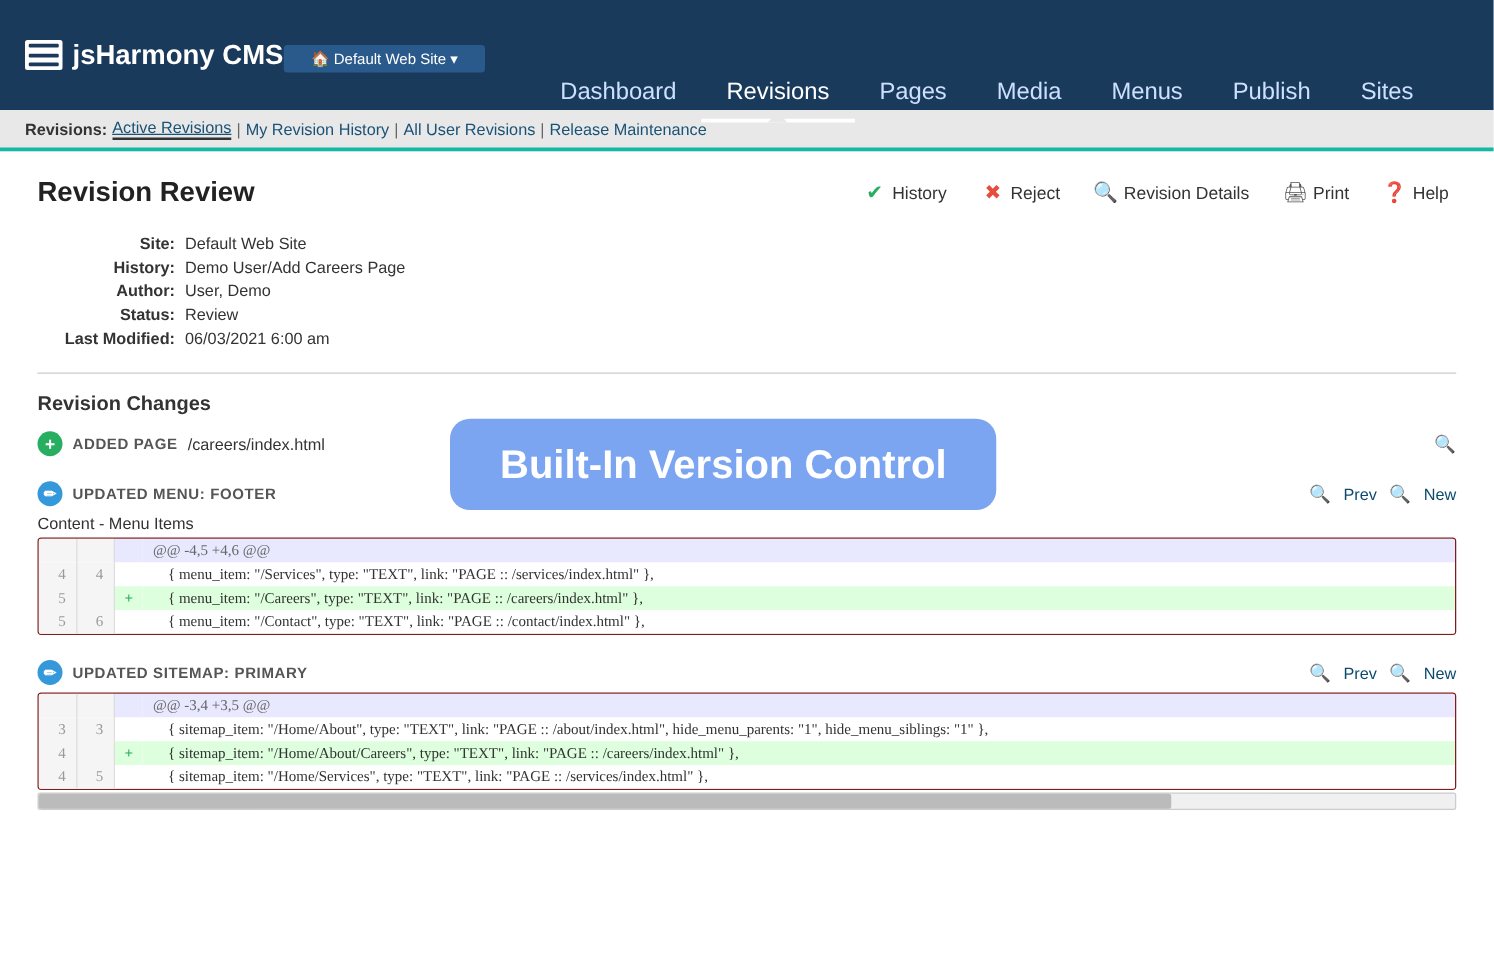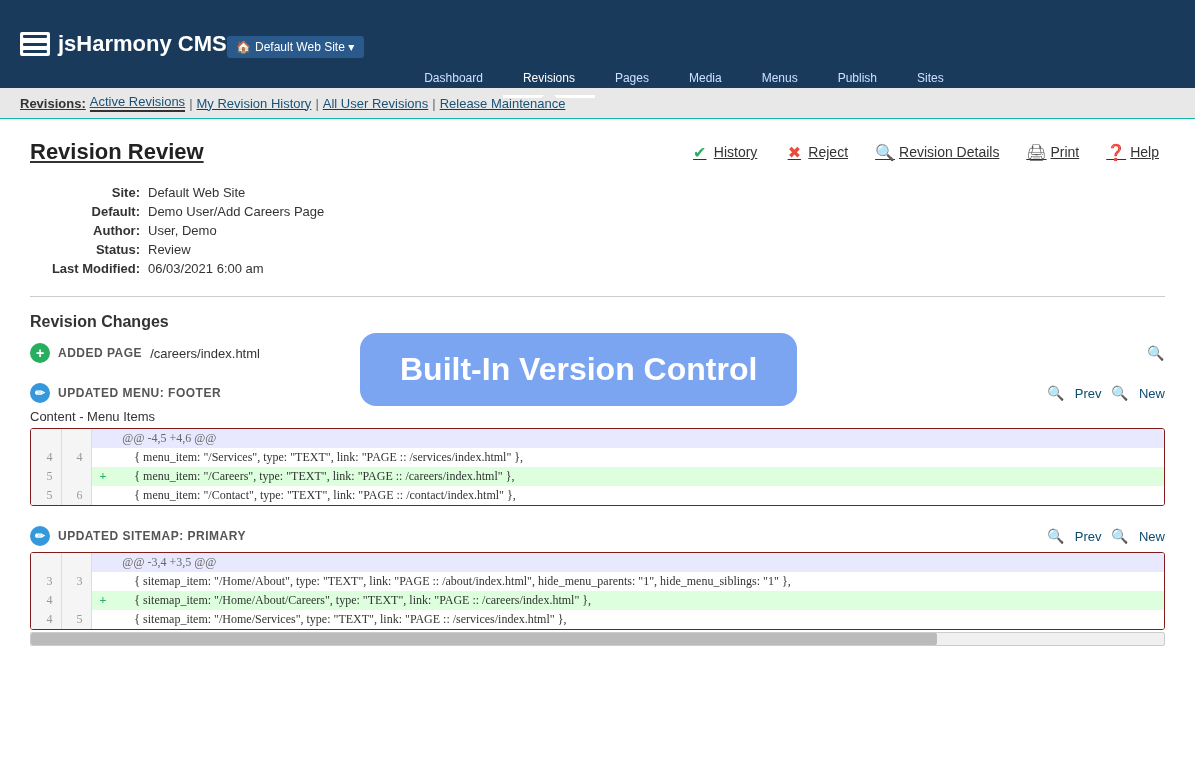--- a/index.html
+++ b/index.html
@@ -38,41 +38,41 @@
     .logo-icon span {
       display: block;
       height: 3px;
       background: #1a3a5c;
       border-radius: 1px;
     }
     .site-selector {
       background: #2a5a8c;
       color: #fff;
       border: none;
-      padding: 4px 10px;
+      padding: 4px 22px;
       border-radius: 3px;
       font-size: 12px;
       cursor: pointer;
       margin-top: 6px;
       display: flex;
       align-items: center;
       gap: 6px;
     }
     .nav-menu {
       display: flex;
       align-items: flex-end;
       height: 100%;
       gap: 0;
       margin-top: 20px;
     }
     .nav-item {
       color: #cce0ff;
       padding: 10px 20px;
       cursor: pointer;
-      font-size: 12px;
+      font-size: 19px;
       text-decoration: none;
       border-bottom: 3px solid transparent;
       display: flex;
       align-items: center;
     }
     .nav-item.active {
       color: #fff;
       border-bottom: 3px solid #fff;
       position: relative;
     }
@@ -90,22 +90,21 @@
     }
 
     
     .breadcrumb-bar {
       background: #e8e8e8;
       padding: 6px 20px;
       font-size: 13px;
       display: flex;
       align-items: center;
       gap: 4px;
-      border-bottom: 1px solid #14b8a6;
-      text-decoration: underline;
+      border-bottom: 3px solid #14b8a6;
     }
     .breadcrumb-label {
       font-weight: bold;
     }
     .breadcrumb-link {
       color: #1a5276;
       cursor: pointer;
       text-decoration: none;
     }
     .breadcrumb-link.active {
@@ -119,21 +118,20 @@
     .main-content {
       padding: 20px 30px;
     }
 
     
     .page-title-row {
       display: flex;
       align-items: center;
       justify-content: space-between;
       margin-bottom: 20px;
-      text-decoration: underline;
     }
     .page-title {
       font-size: 22px;
       font-weight: bold;
       color: #222;
     }
     .action-buttons {
       display: flex;
       gap: 16px;
       align-items: center;
@@ -383,21 +381,21 @@
       </button>
     </div>
   </div>
 
   <div class="info-table">
     <div class="info-row">
       <span class="info-label">Site:</span>
       <span class="info-value">Default Web Site</span>
     </div>
     <div class="info-row">
-      <span class="info-label">Default:</span>
+      <span class="info-label">History:</span>
       <span class="info-value">Demo User/Add Careers Page</span>
     </div>
     <div class="info-row">
       <span class="info-label">Author:</span>
       <span class="info-value">User, Demo</span>
     </div>
     <div class="info-row">
       <span class="info-label">Status:</span>
       <span class="info-value">Review</span>
     </div>

